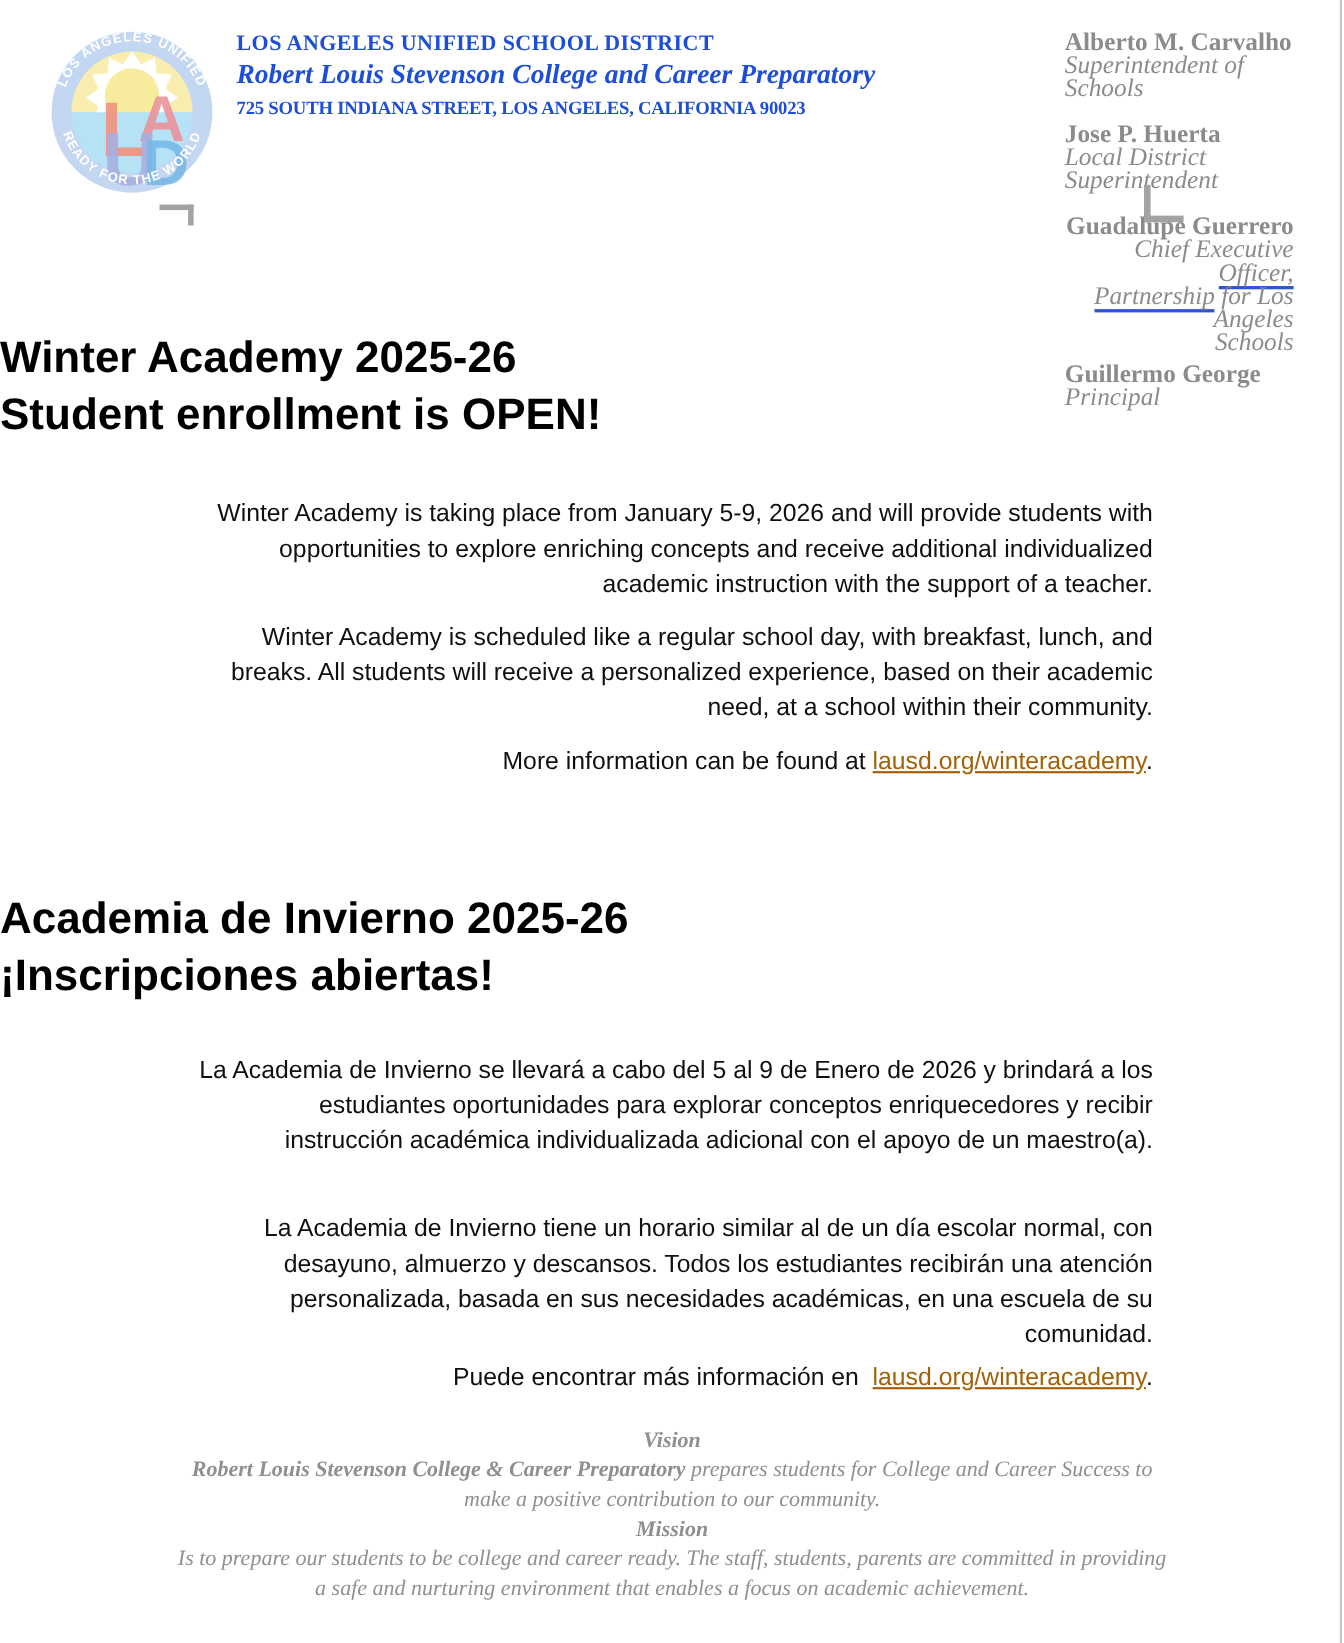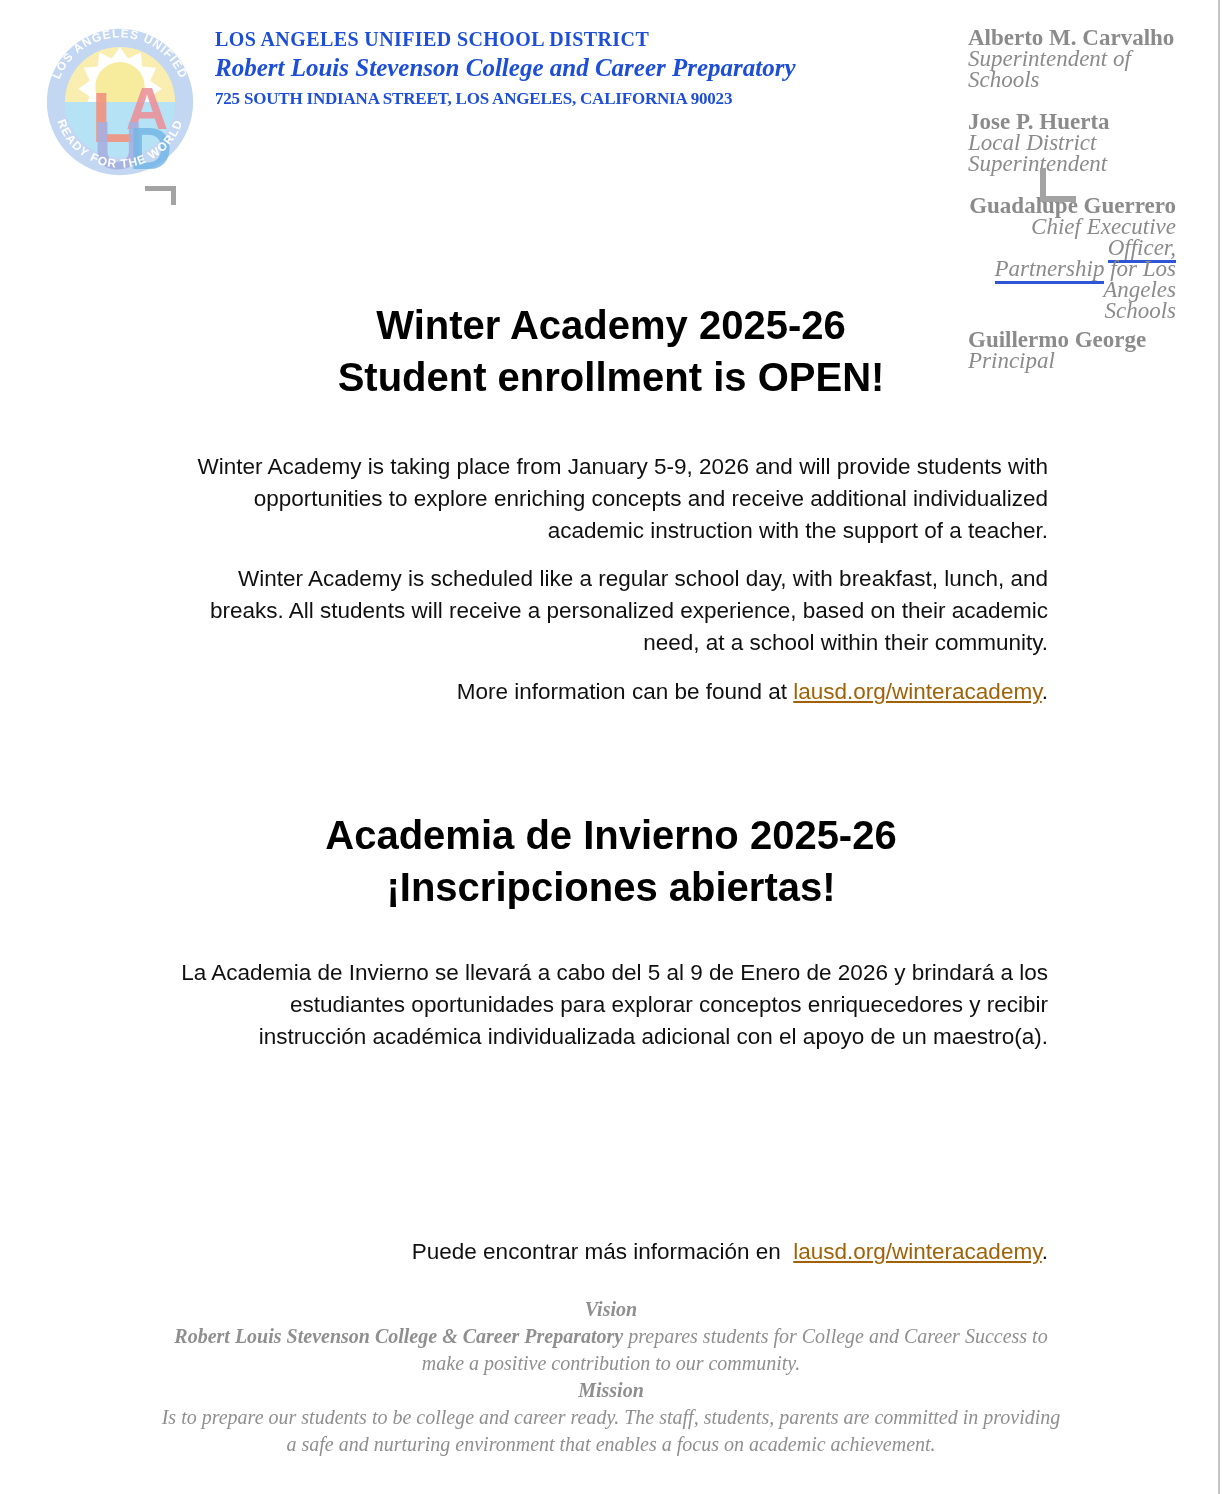--- a/index.html
+++ b/index.html
@@ -23,21 +23,21 @@
     font-family:"Liberation Serif",serif; font-size:23px; line-height:21px; color:#8b8b8b; }
   .off-block { margin-bottom:21px; }
   .off-name  { font-weight:bold; }
   .off-title { font-style:italic; }
   
   .bracket-tr { position:absolute; left:145px; top:186px; width:26px; height:14px;
     border-top:5px solid #a3a3a3; border-right:5px solid #a3a3a3; }
   .bracket-bl { position:absolute; left:1040px; top:168px; width:30px; height:28px;
     border-left:6px solid #a3a3a3; border-bottom:6px solid #a3a3a3; }
   
-  .h1 { position:absolute; left:0; width:100%; text-align:center; color:#000;
+  .h1 { position:absolute; left:0; width:100%; color:#000;
     font-weight:bold; font-size:40px; line-height:52px; }
   .h1-en { top:299px; }
   .h1-es { top:809px; }
   
   .para { position:absolute; left:178px; width:870px; font-size:22.5px; line-height:32px; color:#101010;text-align:right; }
   .p-en1 { top:451px; }
   .p-en2 { top:563px; }
   .p-en3 { top:676px; }
   .p-es1 { top:957px; }
   .p-es2 { top:1101px; }
@@ -119,20 +119,21 @@
   </div>
   <div class="para p-en1">Winter Academy is taking place from January 5-9, 2026 and will provide students with opportunities to explore enriching concepts and receive additional individualized academic instruction with the support of a teacher.</div>
   <div class="para p-en2">Winter Academy is scheduled like a regular school day, with breakfast, lunch, and breaks. All students will receive a personalized experience, based on their academic need, at a school within their community.</div>
   <div class="para p-en3 prewrap"><span>More information can be found at </span><span class="doclink">lausd.org/winteracademy</span><span>.</span></div>
 
   <div class="h1 h1-es">
     <div>Academia de Invierno 2025-26</div>
     <div>¡Inscripciones abiertas!</div>
   </div>
   <div class="para p-es1">La Academia de Invierno se llevará a cabo del 5 al 9 de Enero de 2026 y brindará a los estudiantes oportunidades para explorar conceptos enriquecedores y recibir instrucción académica individualizada adicional con el apoyo de un maestro(a).</div>
+  <div class="para p-es2">La Academia de Invierno tiene un horario similar al de un día escolar normal, con desayuno, almuerzo y descansos. Todos los estudiantes recibirán una atención personalizada, basada en sus necesidades académicas, en una escuela de su comunidad.</div>
   <div class="para p-es3 prewrap"><span>Puede encontrar más información en  </span><span class="doclink">lausd.org/winteracademy</span><span>.</span></div>
 
   <div class="footer">
     <div class="f-label">Vision</div>
     <div><span class="f-bold">Robert Louis Stevenson College &amp; Career Preparatory</span><span> prepares students for College and Career Success to make a positive contribution to our community.</span></div>
     <div class="f-label">Mission</div>
     <div>Is to prepare our students to be college and career ready. The staff, students, parents are committed in providing a safe and nurturing environment that enables a focus on academic achievement.</div>
   </div>
 
 </div>

